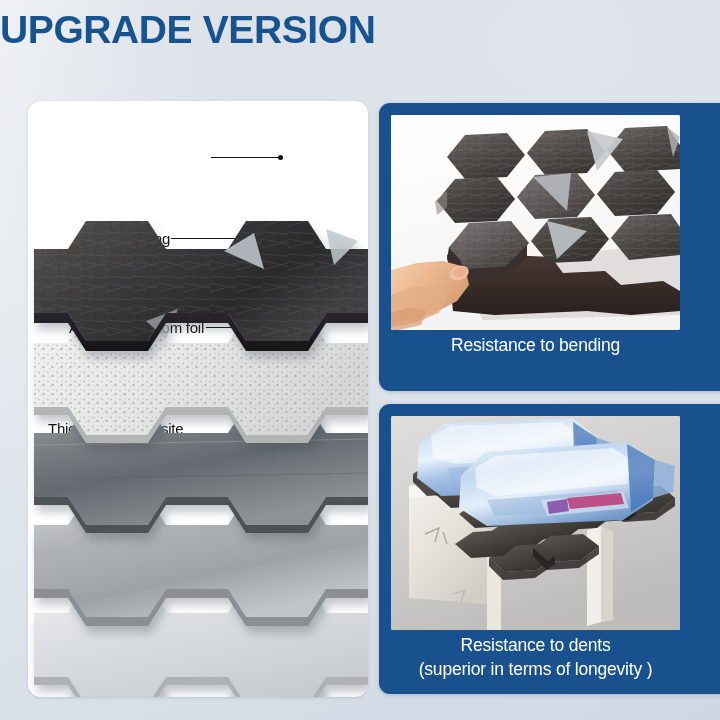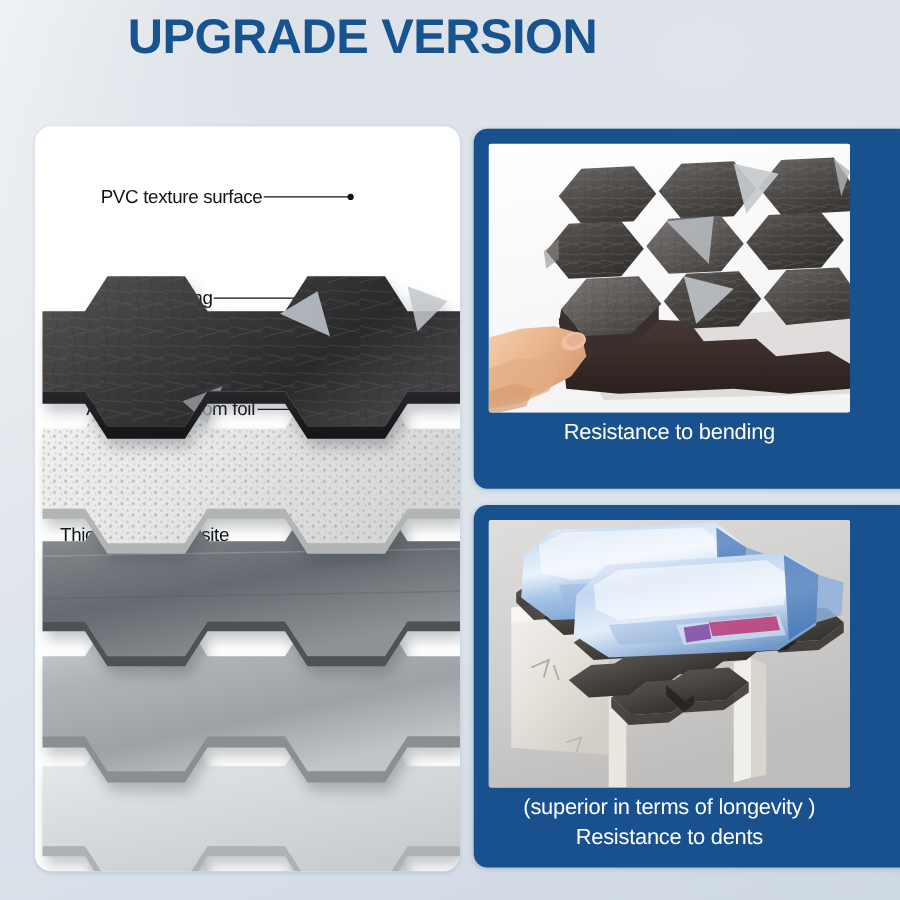--- a/index.html
+++ b/index.html
@@ -24,21 +24,21 @@
       radial-gradient(ellipse 120% 90% at 78% 6%, #dfe4ea 0%, #dde2e9 40%, rgba(221,226,233,0) 72%),
       linear-gradient(157deg, #f4f6f8 0%, #eceff3 18%, #e0e6ec 46%, #d7dfe8 74%, #ced8e3 100%);
   }
 
   
   #header {
     position: absolute;
     left: 0; top: 0;
     width: 580px;
     height: 96px;
-    text-align: center;
+    text-align: left;
   }
   #title {
     margin: 0;
     padding-top: 8px;
     font-size: 39px;
     font-weight: bold;
     letter-spacing: -0.4px;
     color: #16538f;
     line-height: 44px;
     font-family: "Liberation Sans", sans-serif;
@@ -298,21 +298,20 @@
 
     <div class="leader" style="left:178px; top:336px; width:75px;"></div>
     <div class="leader-dot" style="left:250px; top:334px;"></div>
 
     <div class="leader" style="left:178px; top:445px; width:75px;"></div>
     <div class="leader-dot" style="left:250px; top:443px;"></div>
 
     <div class="leader" style="left:178px; top:532px; width:75px;"></div>
     <div class="leader-dot" style="left:250px; top:530px;"></div>
 
-    <div class="label" style="left:6px;  top:48px;  width:176px; text-align:right;">PVC texture surface</div>
 
     <div class="label" style="left:6px;  top:129px; width:136px; text-align:right;">Plastic coating</div>
 
     <div class="label" style="left:6px;  top:218px; width:170px; text-align:right;">Aluminum bottom foil</div>
 
     <div class="label" style="left:20px; top:319px; width:156px; text-align:left;"><span>Thickness composite</span><br><span>flat pannel</span></div>
 
     <div class="label" style="left:6px;  top:437px; width:170px; text-align:right;">Sturdy EVA foam tape</div>
 
     <div class="label" style="left:6px;  top:524px; width:170px; text-align:right;">Peeling film</div>
@@ -499,18 +498,18 @@
           <path d="M264 44 L284 50 L282 76 L262 82 Z" fill="#8fb0dc" opacity="0.85"></path>
 
           <path d="M150 84 L232 76 L238 92 L156 100 Z" fill="#e0e9f6" opacity="0.6"></path>
           <path d="M176 82 L230 77 L233 88 L179 93 Z" fill="#b9296a" opacity="0.78"></path>
           <path d="M156 86 L176 83 L178 95 L158 98 Z" fill="#7c3a9b" opacity="0.78"></path>
         </g>
       </svg>
     </div>
 
     <div class="caption" id="caption-dents">
+      <span class="cline">Resistance to dents</span>
       <span class="cline">(superior in terms of longevity )</span>
-      <span class="cline">Resistance to dents</span>
     </div>
   </div>
 
 </div>
 
 </body></html>

